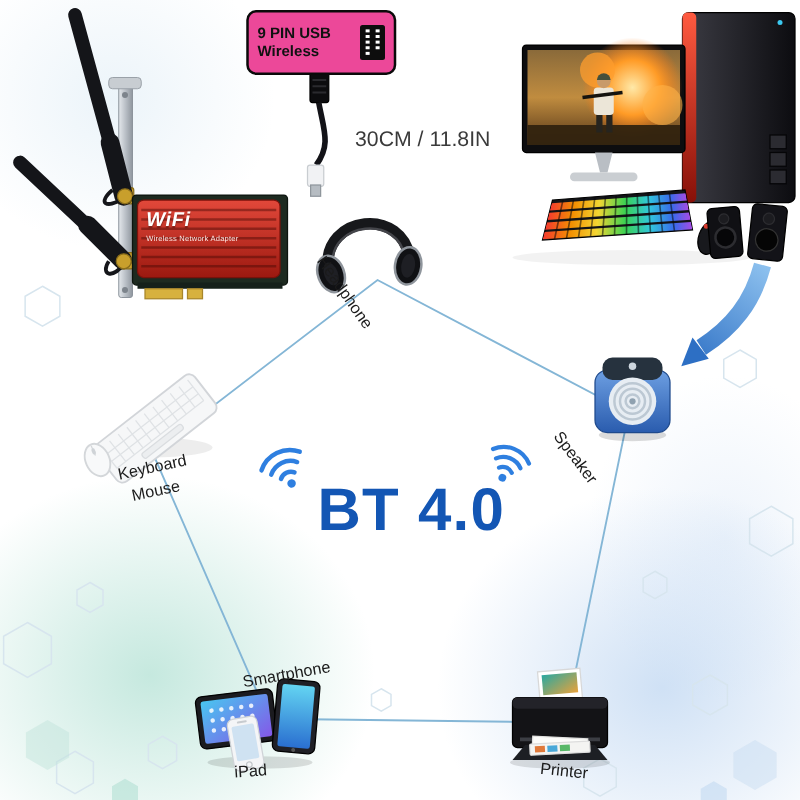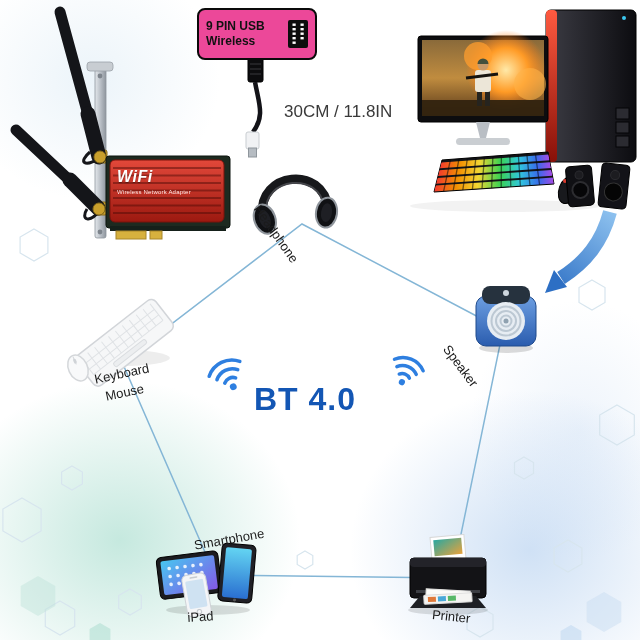--- a/index.html
+++ b/index.html
@@ -19,21 +19,21 @@
   .usb-label{position:absolute;left:197px;top:8px;width:102px;height:44px;border:2.5px solid #0a0a0a;
     border-radius:8px;background:#ec4899;display:flex;align-items:center;justify-content:space-between;
     padding:2px 7px;box-sizing:content-box;}
   .usb-text{line-height:1.25;}
   .usb-line1{font-size:12px;font-weight:bold;color:#111;}
   .usb-line2{font-size:12px;font-weight:bold;color:#111;}
   .cable-len{position:absolute;left:284px;top:102px;font-size:17px;color:#3a3a3a;}
   .card-brand{position:absolute;left:117px;top:168px;font-size:16px;font-weight:bold;font-style:italic;
     color:#fff;letter-spacing:.5px;text-shadow:0 1px 1px rgba(0,0,0,.35);}
   .card-sub{position:absolute;left:117px;top:189px;font-size:6px;color:#ffe9e6;letter-spacing:.2px;}
-  .bt-title{position:absolute;left:254px;top:381px;font-size:32px;font-weight:bold;color:#1356b4;
+  .bt-title{position:absolute;left:254px;top:381px;font-size:48px;font-weight:bold;color:#1356b4;
     letter-spacing:1px;}
 </style>
 </head>
 <body>
 
 <div class="stage">
 
   <div class="tint tint-tl"></div>
   <div class="tint tint-r"></div>
   <div class="tint tint-bl"></div>

